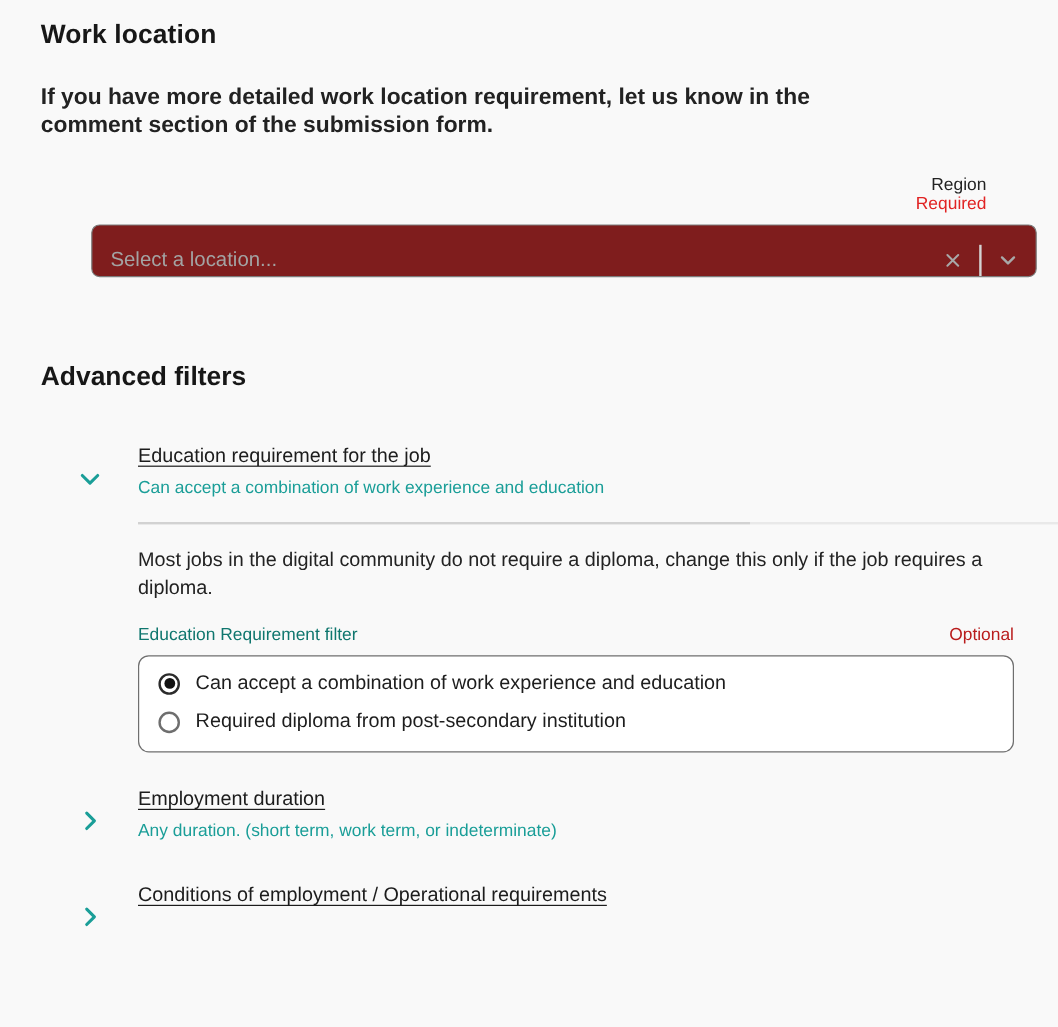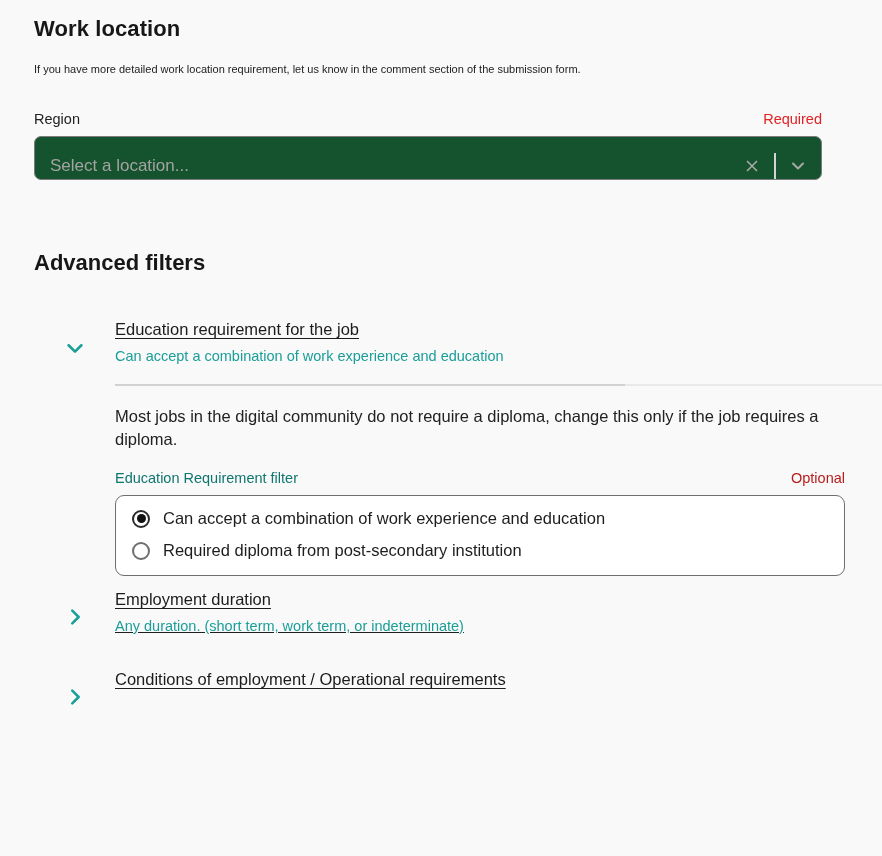--- a/index.html
+++ b/index.html
@@ -12,49 +12,52 @@
   }
   .page { width: 718px; height: 856px; padding: 16px 0 0 34px; position: relative; }
 
   h1.section-title {
     font-size: 22px;
     font-weight: 700;
     color: #171717;
     letter-spacing: 0.1px;
   }
   .intro {
-    margin-top: 16px;
-    font-size: 11px;
+    margin-top: 28px;
+    font-size: 19px;
     line-height: 23px;
     color: #222;
     max-width: 792px;
+    font-weight: bold;
   }
 
   .field-label-row {
     margin-top: 30px;
     width: 788px;
     display: flex;
     justify-content: space-between;
     align-items: flex-end;
     font-size: 14.5px;
+    flex-direction: column;
   }
   .field-label { color: #222; }
   .required-badge { color: #e12323; }
 
   .select-control {
     margin-top: 9px;
     width: 788px;
     height: 44px;
-    background: #14532d;
+    background: #7f1d1d;
     border: 1px solid #7c7c7c;
     border-radius: 7px;
     display: flex;
     align-items: center;
     padding: 16px 12px 0 15px;
     cursor: pointer;
+    margin-left: 42px;
   }
   .select-placeholder {
     flex: 1;
     font-size: 17px;
     color: #a3a3a3;
   }
   .select-icons { display: flex; align-items: center; gap: 11px; }
   .icon-btn { display: flex; align-items: center; justify-content: center; width: 22px; height: 22px; cursor: pointer; }
   .select-divider { width: 2px; height: 26px; background: #d4d4d4; }
 
@@ -138,21 +141,21 @@
   }
   .radio-circle.checked { border-color: #2b2b2b; }
   .radio-circle.checked::after {
     content: "";
     width: 9px; height: 9px;
     border-radius: 50%;
     background: #111;
   }
   .radio-label { font-size: 16.5px; color: #1d1d1d; }
 
-  .row-duration { margin-top: 14px; text-decoration: underline; }
+  .row-duration { margin-top: 30px; }
   .row-duration .chev-col, .row-conditions .chev-col { padding-top: 14px; }
   .row-conditions { margin-top: 36px; }
 
   svg.chev { display: block; }
 </style>
 </head>
 <body>
 
 <div class="page">
 

